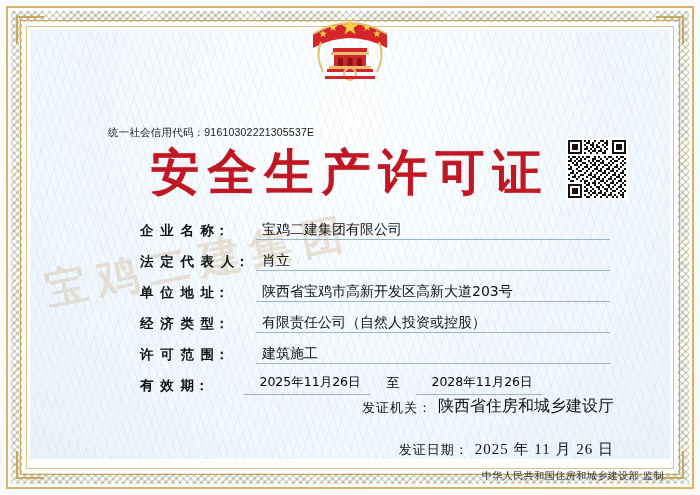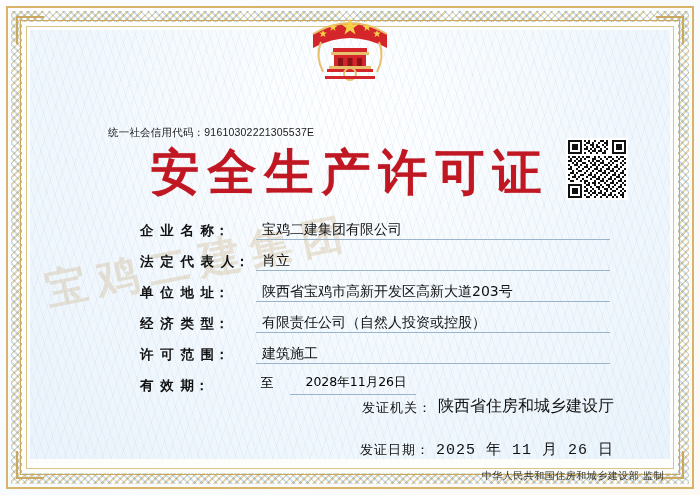--- a/index.html
+++ b/index.html
@@ -218,21 +218,21 @@
 
   
   .issuer {
     position: absolute;
     right: 56px;
     top: 366px;
     width: 300px;
     text-align: right;
     font-size: 13px;
     color: #111;
-    font-family: Liberation Mono, monospace;
+    font-family: Liberation Serif, serif;
   }
   .issuer-row {
     display: flex;
     justify-content: flex-end;
     align-items: flex-end;
     margin-bottom: 10px;
   }
   .issuer-label {
     font-size: 13px;
     letter-spacing: 1px;
@@ -540,20 +540,21 @@
       <div class="row">
         <div class="label">经 济 类 型：</div>
         <div class="value">有限责任公司（自然人投资或控股）</div>
       </div>
       <div class="row">
         <div class="label">许 可 范 围：</div>
         <div class="value">建筑施工</div>
       </div>
       <div class="row-valid">
         <div class="label">有 效 期：</div>
+        <div class="dt">2025年11月26日</div>
         <div class="zhi">至</div>
         <div class="dt">2028年11月26日</div>
       </div>
     </div>
 
     <div class="issuer">
       <div class="issuer-row">
         <span class="issuer-label">发证机关：</span>
         <span class="issuer-val">陕西省住房和城乡建设厅</span>
       </div>

